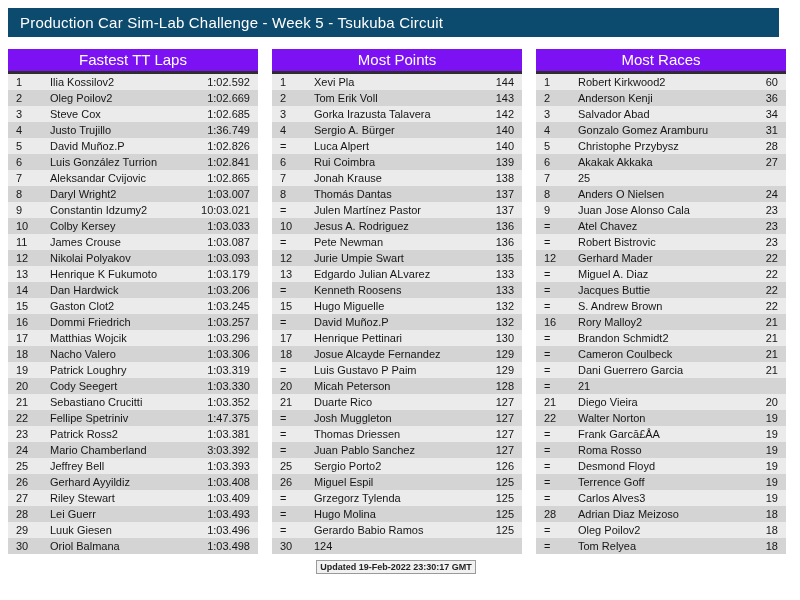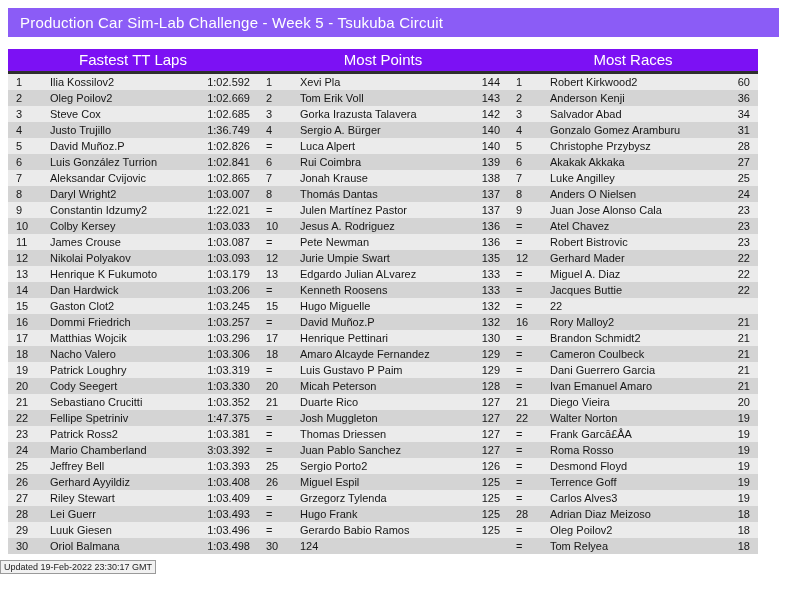--- a/index.html
+++ b/index.html
@@ -4,45 +4,45 @@
 <style>
   html,body{margin:0;padding:0;}
   body{
     width:800px;height:600px;background:#ffffff;
     font-family:"Liberation Sans", sans-serif;
     -webkit-font-smoothing:antialiased;
     position:relative;overflow:hidden;
   }
   .title-bar{
     margin:8px 0 0 8px;width:759px;height:29px;
-    background:#8b5cf6;color:#fff;
+    background:#0c4a6e;color:#fff;
     display:flex;align-items:center;
     padding-left:12px;font-size:15px;letter-spacing:.2px;
   }
   .boards{
-    display:flex;margin:12px 8px 0 8px;
+    display:flex;gap:14px;margin:12px 8px 0 8px;
   }
   .board{width:250px;flex:none;}
   .board-header{
     background:#7c11f4;color:#ffffff;text-align:center;
     font-size:15px;height:22px;line-height:22px;
     border-bottom:3px solid #2e2e2e;
   }
   .rows{width:100%;}
   .row{
     display:flex;height:16px;align-items:center;
     font-size:11px;color:#161616;
   }
   .row:nth-child(odd){background:#ebebeb;}
   .row:nth-child(even){background:#d4d4d4;}
   .rank{flex:none;width:34px;padding-left:8px;}
   .name{flex:1;white-space:nowrap;overflow:hidden;}
   .val{flex:none;text-align:right;padding-right:8px;}
   .footer-wrap{
-    margin:2px 8px 0 0;text-align:left;
+    margin:2px 8px 0 0;text-align:center;font-weight:bold;
   }
   .footer-box{
     display:inline-block;background:#f1f1f1;border:1px solid #9a9a9a;
     font-size:9px;color:#222;padding:1px 3px;
   }
 </style>
 </head>
 <body>
 
 <div class="title-bar">
@@ -89,21 +89,21 @@
           <span class="val">1:02.865</span>
         </div>
         <div class="row">
           <span class="rank">8</span>
           <span class="name">Daryl Wright2</span>
           <span class="val">1:03.007</span>
         </div>
         <div class="row">
           <span class="rank">9</span>
           <span class="name">Constantin Idzumy2</span>
-          <span class="val">1:22.021</span>
+          <span class="val">10:03.021</span>
         </div>
         <div class="row">
           <span class="rank">10</span>
           <span class="name">Colby Kersey</span>
           <span class="val">1:03.033</span>
         </div>
         <div class="row">
           <span class="rank">11</span>
           <span class="name">James Crouse</span>
           <span class="val">1:03.087</span>
@@ -288,21 +288,21 @@
           <span class="name">David Muñoz.P</span>
           <span class="val">132</span>
         </div>
         <div class="row">
           <span class="rank">17</span>
           <span class="name">Henrique Pettinari</span>
           <span class="val">130</span>
         </div>
         <div class="row">
           <span class="rank">18</span>
-          <span class="name">Amaro Alcayde Fernandez</span>
+          <span class="name">Josue Alcayde Fernandez</span>
           <span class="val">129</span>
         </div>
         <div class="row">
           <span class="rank">=</span>
           <span class="name">Luis Gustavo P Paim</span>
           <span class="val">129</span>
         </div>
         <div class="row">
           <span class="rank">20</span>
           <span class="name">Micah Peterson</span>
@@ -338,21 +338,21 @@
           <span class="name">Miguel Espil</span>
           <span class="val">125</span>
         </div>
         <div class="row">
           <span class="rank">=</span>
           <span class="name">Grzegorz Tylenda</span>
           <span class="val">125</span>
         </div>
         <div class="row">
           <span class="rank">=</span>
-          <span class="name">Hugo Frank</span>
+          <span class="name">Hugo Molina</span>
           <span class="val">125</span>
         </div>
         <div class="row">
           <span class="rank">=</span>
           <span class="name">Gerardo Babio Ramos</span>
           <span class="val">125</span>
         </div>
         <div class="row">
           <span class="rank">30</span>
           <span class="val">124</span>
@@ -387,21 +387,20 @@
           <span class="name">Christophe Przybysz</span>
           <span class="val">28</span>
         </div>
         <div class="row">
           <span class="rank">6</span>
           <span class="name">Akakak Akkaka</span>
           <span class="val">27</span>
         </div>
         <div class="row">
           <span class="rank">7</span>
-          <span class="name">Luke Angilley</span>
           <span class="val">25</span>
         </div>
         <div class="row">
           <span class="rank">8</span>
           <span class="name">Anders O Nielsen</span>
           <span class="val">24</span>
         </div>
         <div class="row">
           <span class="rank">9</span>
           <span class="name">Juan Jose Alonso Cala</span>
@@ -427,20 +426,21 @@
           <span class="name">Miguel A. Diaz</span>
           <span class="val">22</span>
         </div>
         <div class="row">
           <span class="rank">=</span>
           <span class="name">Jacques Buttie</span>
           <span class="val">22</span>
         </div>
         <div class="row">
           <span class="rank">=</span>
+          <span class="name">S. Andrew Brown</span>
           <span class="val">22</span>
         </div>
         <div class="row">
           <span class="rank">16</span>
           <span class="name">Rory Malloy2</span>
           <span class="val">21</span>
         </div>
         <div class="row">
           <span class="rank">=</span>
           <span class="name">Brandon Schmidt2</span>
@@ -451,21 +451,20 @@
           <span class="name">Cameron Coulbeck</span>
           <span class="val">21</span>
         </div>
         <div class="row">
           <span class="rank">=</span>
           <span class="name">Dani Guerrero Garcia</span>
           <span class="val">21</span>
         </div>
         <div class="row">
           <span class="rank">=</span>
-          <span class="name">Ivan Emanuel Amaro</span>
           <span class="val">21</span>
         </div>
         <div class="row">
           <span class="rank">21</span>
           <span class="name">Diego Vieira</span>
           <span class="val">20</span>
         </div>
         <div class="row">
           <span class="rank">22</span>
           <span class="name">Walter Norton</span>

